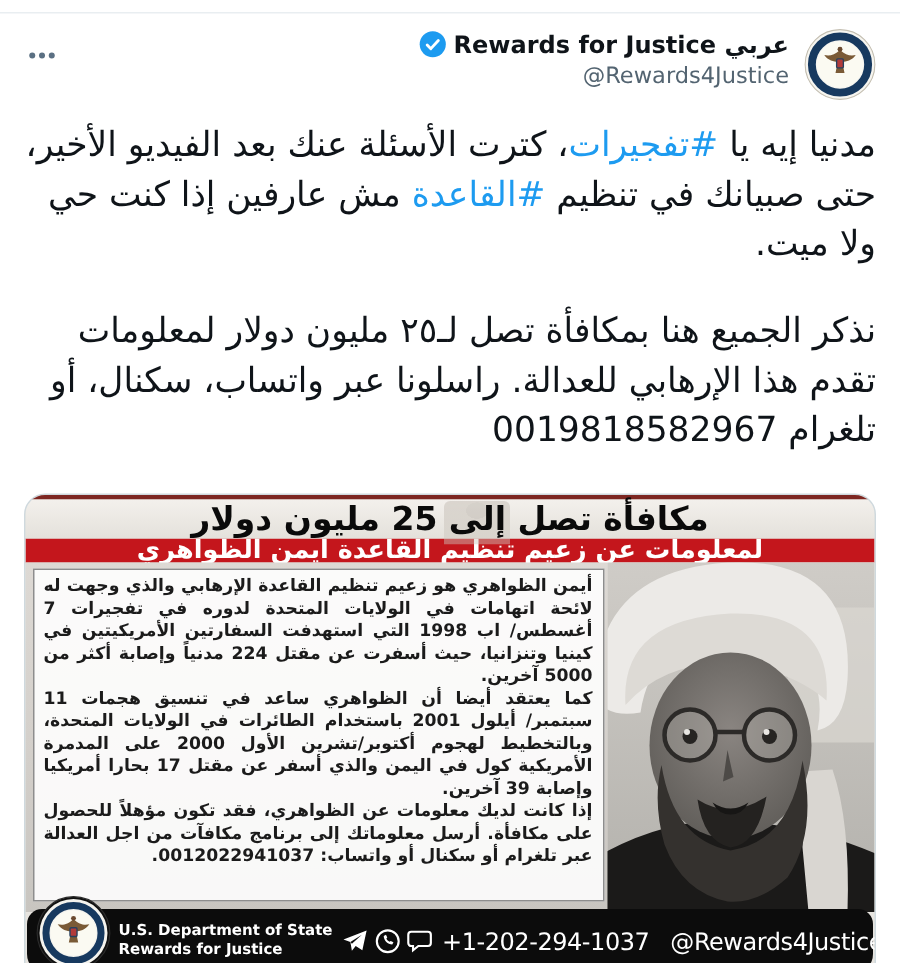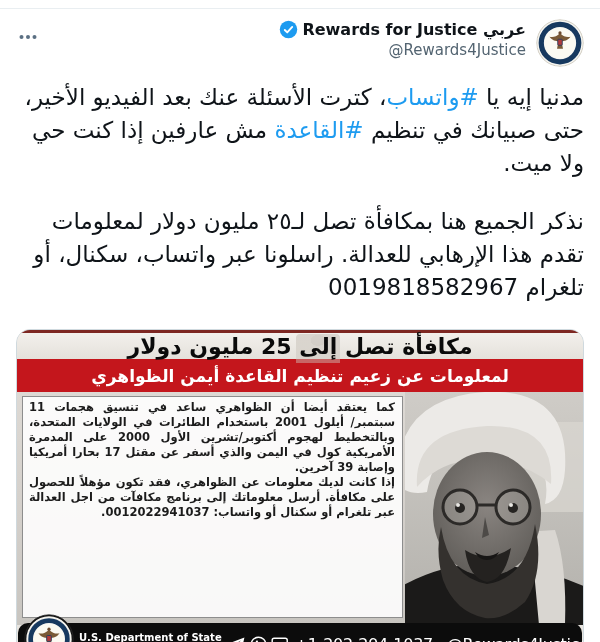--- a/index.html
+++ b/index.html
@@ -38,21 +38,21 @@
   }
   .p-title .dome{
     position:absolute;left:50%;top:1px;width:44px;height:29px;transform:translateX(-4px);
     background:
       radial-gradient(ellipse 12px 9px at 50% 22%, #b4ada4 60%, transparent 61%),
       linear-gradient(#bdb6ad,#cfc9c0);
     opacity:.45;z-index:0;border-radius:4px 4px 0 0;
   }
   .p-title span{position:relative;z-index:1;}
   .p-banner{
-    height:33px;background:#c4161c;color:#fff;font-weight:bold;font-size:17px;
+    height:16px;background:#c4161c;color:#fff;font-weight:bold;font-size:17px;
     display:flex;align-items:center;justify-content:center;direction:rtl;white-space:nowrap;
   }
   .p-body{
     height:233px;display:flex;position:relative;
     background:linear-gradient(180deg,#ddd9d4 0%,#d3cfca 55%,#c8c5c0 100%);
   }
   .p-textbox{
     flex:1;margin:4px 2px 7px 5px;background:rgba(255,255,255,.88);
     border:1px solid #8d8d8d;padding:3px 7px 3px 6px;
     direction:rtl;text-align:justify;text-align-last:right;
@@ -107,36 +107,37 @@
           <circle cx="32" cy="32" r="20.5" fill="#fbfaf2"></circle>
           <path d="M32 19c-5 5-10 5.5-14 4.5 3.5 5 8.5 6 12 6l-2 10h8l-2-10c3.5 0 8.5-1 12-6-4 1-9 .5-14-4.5z" fill="#7a5a36"></path>
           <rect x="29" y="27" width="6" height="8" rx="1" fill="#b23a3a" stroke="#27405e" stroke-width="1.2"></rect>
           <circle cx="32" cy="18.5" r="2.2" fill="#6b4a2f"></circle>
         </svg>
       </div>
     </div>
   </div>
 
   <div class="tweet-text">
-    <p><span>مدنيا إيه يا </span><a class="hashtag" href="#">#واتساب</a><span>، كترت الأسئلة عنك بعد الفيديو الأخير، حتى صبيانك في تنظيم </span><a class="hashtag" href="#">#القاعدة</a><span> مش عارفين إذا كنت حي ولا ميت.</span></p>
+    <p><span>مدنيا إيه يا </span><a class="hashtag" href="#">#تفجيرات</a><span>، كترت الأسئلة عنك بعد الفيديو الأخير، حتى صبيانك في تنظيم </span><a class="hashtag" href="#">#القاعدة</a><span> مش عارفين إذا كنت حي ولا ميت.</span></p>
     <p>نذكر الجميع هنا بمكافأة تصل لـ٢٥ مليون دولار لمعلومات تقدم هذا الإرهابي للعدالة. راسلونا عبر واتساب، سكنال، أو تلغرام 0019818582967</p>
   </div>
 
   <div class="poster">
     <div class="p-topline"></div>
 
     <div class="p-title">
       <i class="dome"></i>
       <span>مكافأة تصل إلى 25 مليون دولار</span>
     </div>
 
     <div class="p-banner">لمعلومات عن زعيم تنظيم القاعدة أيمن الظواهري</div>
 
     <div class="p-body">
       <div class="p-textbox">
+        <p>أيمن الظواهري هو زعيم تنظيم القاعدة الإرهابي والذي وجهت له لائحة اتهامات في الولايات المتحدة لدوره في تفجيرات 7 أغسطس/ اب 1998 التي استهدفت السفارتين الأمريكيتين في كينيا وتنزانيا، حيث أسفرت عن مقتل 224 مدنياً وإصابة أكثر من 5000 آخرين.</p>
         <p>كما يعتقد أيضا أن الظواهري ساعد في تنسيق هجمات 11 سبتمبر/ أيلول 2001 باستخدام الطائرات في الولايات المتحدة، وبالتخطيط لهجوم أكتوبر/تشرين الأول 2000 على المدمرة الأمريكية كول في اليمن والذي أسفر عن مقتل 17 بحارا أمريكيا وإصابة 39 آخرين.</p>
         <p>إذا كانت لديك معلومات عن الظواهري، فقد تكون مؤهلاً للحصول على مكافأة. أرسل معلوماتك إلى برنامج مكافآت من اجل العدالة عبر تلغرام أو سكنال أو واتساب: 0012022941037.</p>
       </div>
 
       <div class="p-photo">
         <svg viewBox="0 0 178 233">
           <defs>
             <linearGradient id="pbg" x1="0" y1="0" x2="0" y2="1">
               <stop offset="0" stop-color="#cfccc7"></stop>
                 <stop offset="1" stop-color="#b3b1ac"></stop>

